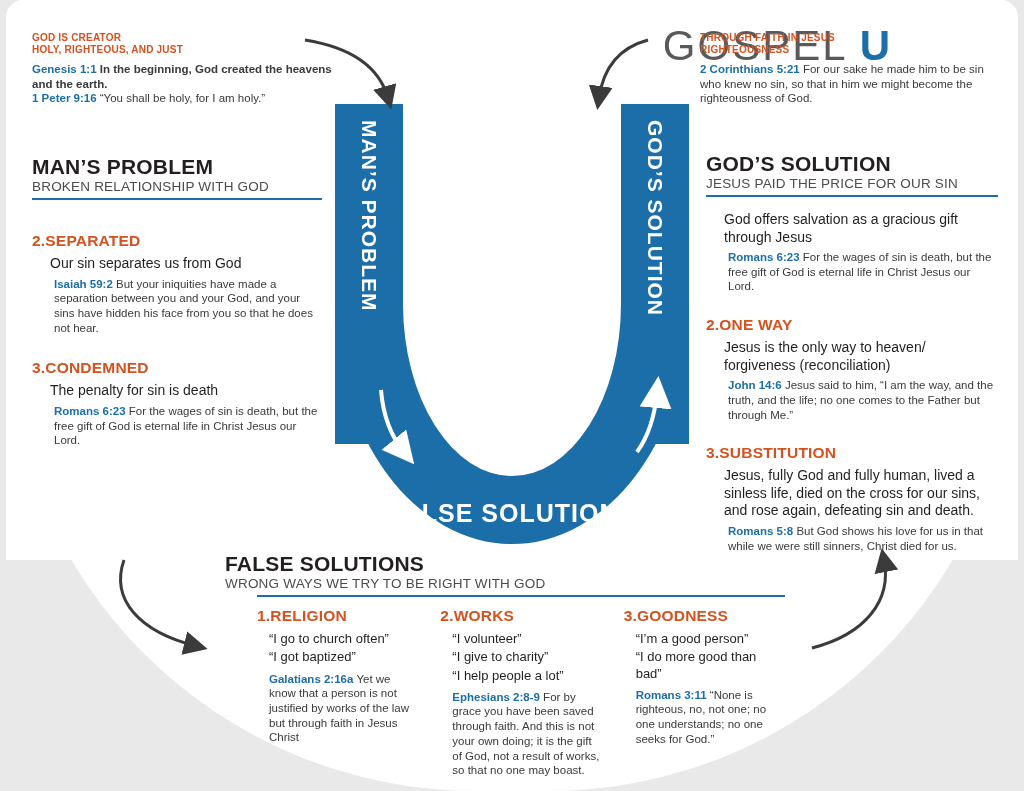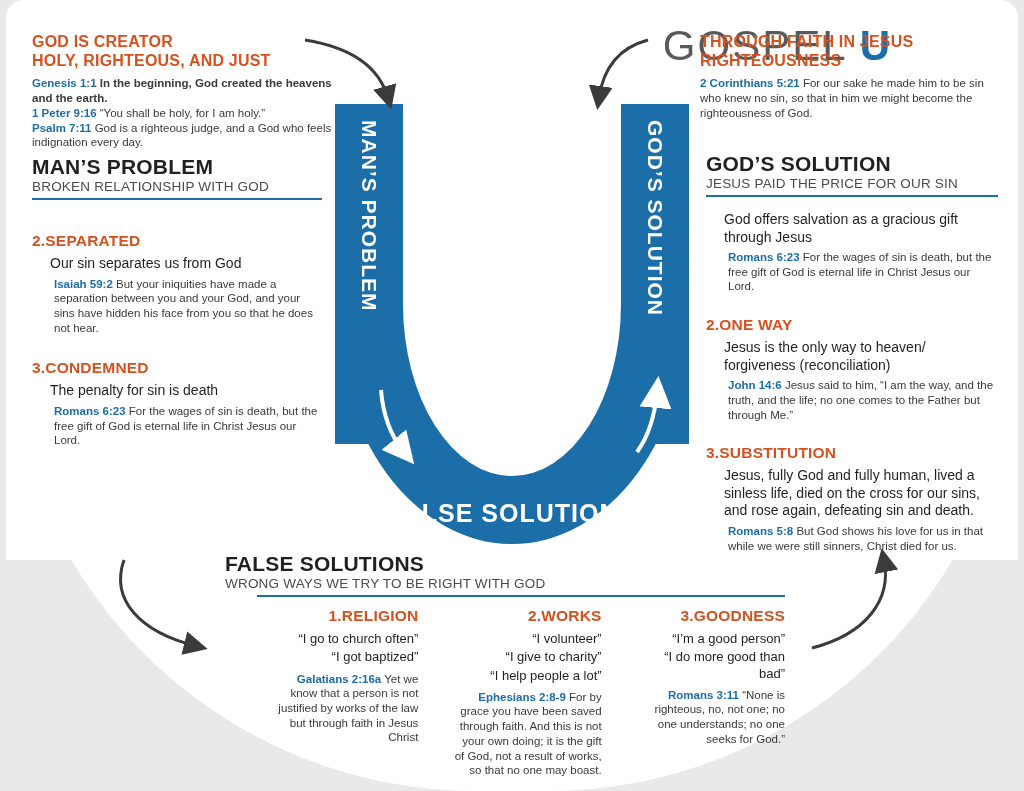--- a/index.html
+++ b/index.html
@@ -77,21 +77,21 @@
     position:absolute;left:0;bottom:16px;width:354px;text-align:center;
     color:#fff;font-weight:bold;font-size:25px;letter-spacing:1px;
   }
 
   
   .arrows{position:absolute;left:0;top:0;width:1024px;height:791px;pointer-events:none;}
 
   
   .blk{position:absolute;}
   .ttl-orange{
-    color:#d4521f;font-weight:bold;font-size:16px;line-height:1.2;
+    color:#d4521f;font-weight:bold;font-size:10px;line-height:1.2;
     letter-spacing:.2px;
   }
   .verse{font-size:11.5px;line-height:1.28;color:#3a3a3a;}
   .verse b{color:#1b6ea8;}
   .sec-h1{font-size:21px;font-weight:bold;color:#231f20;letter-spacing:.2px;}
   .sec-h2{font-size:13.5px;color:#4b4b4b;letter-spacing:.2px;}
   .rule{height:2px;background:#1b6ea8;margin-top:4px;}
   .num{
     color:#d4521f;font-weight:bold;font-size:15.5px;letter-spacing:.2px;
   }
@@ -160,23 +160,20 @@
 
   <div class="blk" id="note-left">
     <div class="ttl-orange">GOD IS CREATOR</div>
     <div class="ttl-orange">HOLY, RIGHTEOUS, AND JUST</div>
     <div class="verse" style="margin-top:6px;font-weight:bold;">
       <b>Genesis 1:1</b><span> In the beginning, God created the heavens and the earth.</span>
     </div>
     <div class="verse">
       <b>1 Peter 9:16</b><span> “You shall be holy, for I am holy.”</span>
     </div>
-    <div class="verse">
-      <b>Psalm 7:11</b><span> God is a righteous judge, and a God who feels indignation every day.</span>
-    </div>
   </div>
 
   <div class="blk" id="note-right">
     <div class="ttl-orange">THROUGH FAITH IN JESUS</div>
     <div class="ttl-orange">RIGHTEOUSNESS</div>
     <div class="verse" style="margin-top:6px;">
       <b>2 Corinthians 5:21</b><span> For our sake he made him to be sin who knew no sin, so that in him we might become the righteousness of God.</span>
     </div>
   </div>
 
@@ -238,21 +235,21 @@
         <b>Romans 5:8</b><span> But God shows his love for us in that while we were still sinners, Christ died for us.</span>
       </div>
     </div>
   </div>
 
   <div class="blk" id="false-solutions">
     <div class="sec-h1">FALSE SOLUTIONS</div>
     <div class="sec-h2">WRONG WAYS WE TRY TO BE RIGHT WITH GOD</div>
     <div class="rule" style="margin-left:32px;width:528px;"></div>
 
-    <div class="fs-cols" style="margin-left:32px;text-align:right;">
+    <div class="fs-cols" style="margin-left:32px;">
       <div class="fs-col">
         <div class="num">
           <span class="n">1.</span><span>RELIGION</span>
         </div>
         <div class="stmt">“I go to church often”</div>
         <div class="stmt" style="margin-top:-4px;">“I got baptized”</div>
         <div class="verse">
           <b>Galatians 2:16a</b><span> Yet we know that a person is not justified by works of the law but through faith in Jesus Christ</span>
         </div>
       </div>

